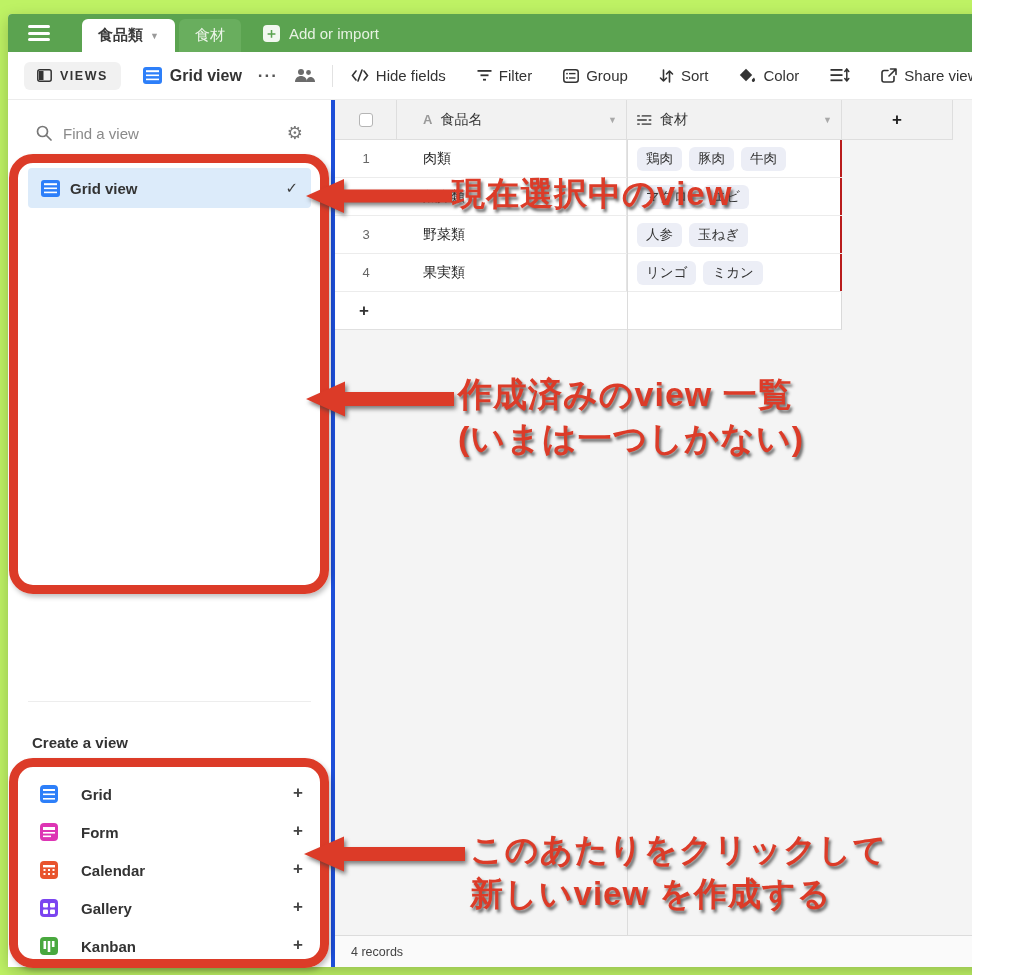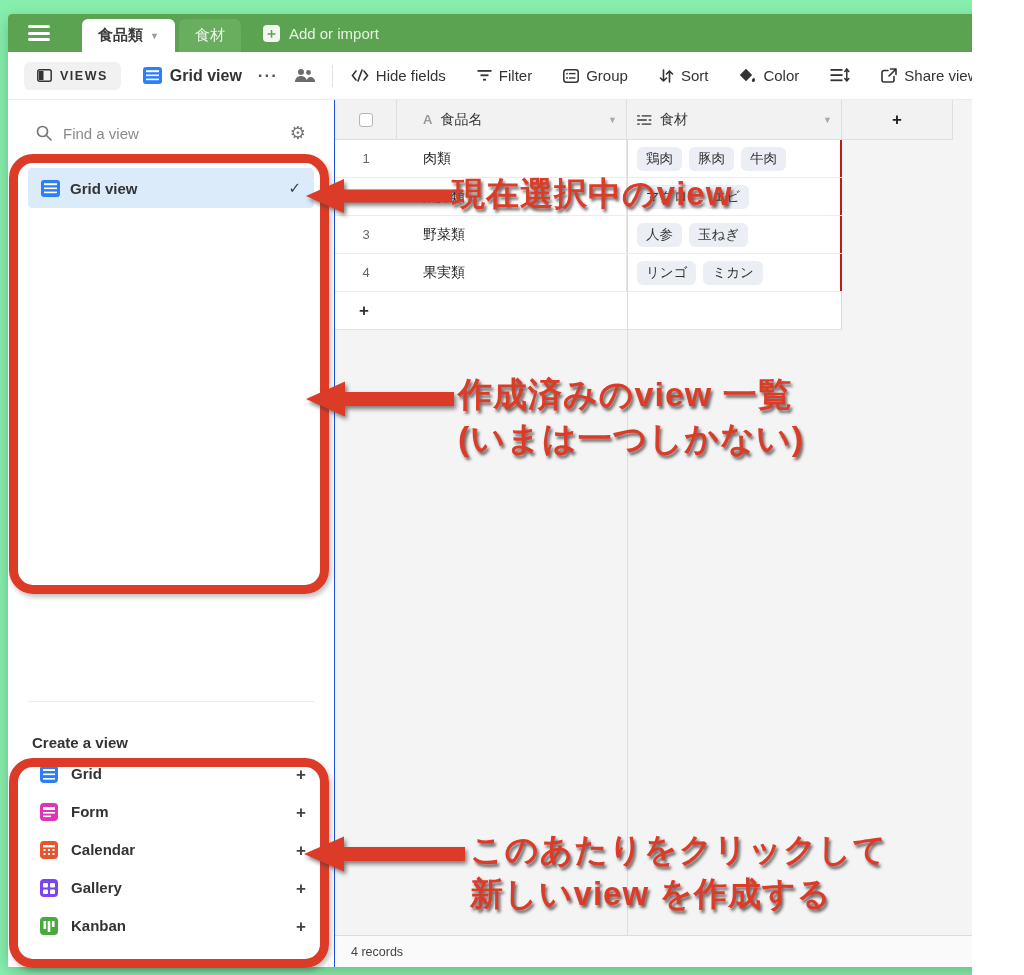--- a/index.html
+++ b/index.html
@@ -1,17 +1,17 @@
 <!DOCTYPE html>
 <html><head>
 <meta charset="utf-8">
 <style>
   * { margin:0; padding:0; box-sizing:border-box; }
   body { background:#fff; font-family:"Liberation Sans","DejaVu Sans",sans-serif; }
-  .screenshot { position:relative; width:972px; height:975px; background:#86efac; overflow:hidden; }
+  .screenshot { position:relative; width:972px; height:975px; background:#bef264; overflow:hidden; }
   .app { position:absolute; left:8px; top:14px; width:1008px; height:953px; background:#fff;
          border-radius:4px 4px 10px 10px; box-shadow:0 5px 16px rgba(0,0,0,.22);
          display:flex; flex-direction:column; }
 
   
   .topbar { height:38px; background:#5ba350; border-radius:4px 4px 0 0;
             display:flex; align-items:flex-end; padding-left:20px; flex:0 0 auto; }
   .hamburger { align-self:center; width:22px; height:16px; display:flex; flex-direction:column; justify-content:space-between; cursor:pointer; }
   .hamburger span { display:block; height:3px; border-radius:2px; background:#fff; }
   .tab { height:33px; display:flex; align-items:center; gap:7px; padding:0 16px;
@@ -33,33 +33,33 @@
   .more-dots { margin-left:16px; color:#555; font-size:17px; font-weight:700; letter-spacing:1px; cursor:pointer; }
   .tb-icon { flex:0 0 auto; }
   .tb-divider { width:1px; height:22px; background:#e2e2e2; margin:0 18px 0 16px; }
   .tb-btn { display:flex; align-items:center; gap:7px; margin-right:31px; font-size:15px; color:#333; cursor:pointer; white-space:nowrap; }
   .people { margin-left:16px; cursor:pointer; }
 
   
   .content { flex:1; display:flex; min-height:0; }
 
   
-  .sidebar { width:327px; flex:0 0 auto; border-right:1px solid #1d4ed8; display:flex; flex-direction:column; background:#fff; }
+  .sidebar { width:327px; flex:0 0 auto; border-right:4px solid #1d4ed8; display:flex; flex-direction:column; background:#fff; }
   .search-row { display:flex; align-items:center; gap:11px; margin:16px 20px 0; padding:6px 8px; }
   .search-row .ph { flex:1; color:#8a8a8a; font-size:15px; }
   .gear { color:#777; font-size:18px; cursor:pointer; }
   .view-item { margin:18px 20px 0; height:40px; background:#dcebfa; border-radius:4px;
                display:flex; align-items:center; gap:10px; padding:0 13px; cursor:pointer; }
   .view-item .name { font-size:15px; font-weight:700; color:#333; flex:1; }
   .check { color:#3c3c3c; font-weight:700; font-size:15px; }
   .sb-spacer { flex:1; }
   .sb-divider { height:1px; background:#ededed; margin:0 20px; }
   .create { padding:20px 22px 12px; }
   .create-heading { font-size:15px; font-weight:700; color:#333; margin:12px 0 14px 2px; }
-  .create-item { height:38px; display:flex; align-items:flex-start; gap:13px; padding:0 6px 0 10px; cursor:pointer; border-radius:4px; }
+  .create-item { height:38px; display:flex; align-items:flex-end; gap:23px; padding:0 6px 0 10px; cursor:pointer; border-radius:4px; }
   .create-item .label { flex:1; font-size:15px; font-weight:600; color:#333; }
   .create-item .plus { color:#444; font-size:17px; font-weight:600; }
   .cicon { width:18px; height:18px; border-radius:4px; display:flex; align-items:center; justify-content:center; }
 
   
   .main { flex:1; position:relative; background:#f4f4f4; min-width:0; }
   .grid-header { position:absolute; left:0; top:0; height:40px; display:flex; background:#f2f2f2; border-bottom:1px solid #dedede; }
   .hcell { position:relative; display:flex; align-items:center; gap:8px; padding:0 10px; border-right:1px solid #dedede; font-size:14px; color:#333; }
   .hcell .caret { position:absolute; right:9px; font-size:9px; color:#a9a9a9; }
   .h-check { width:62px; justify-content:center; }

